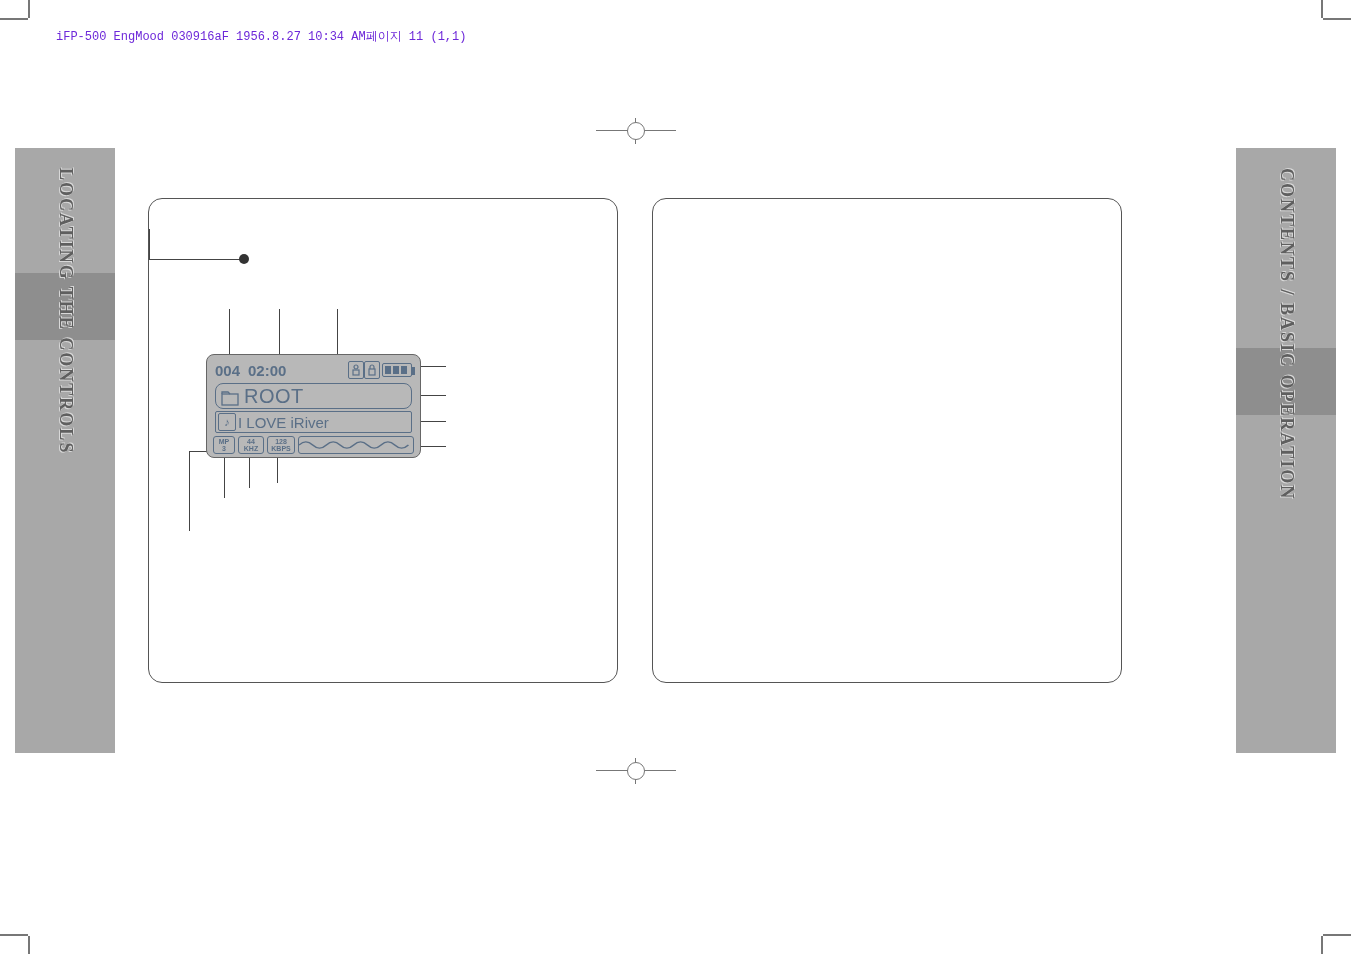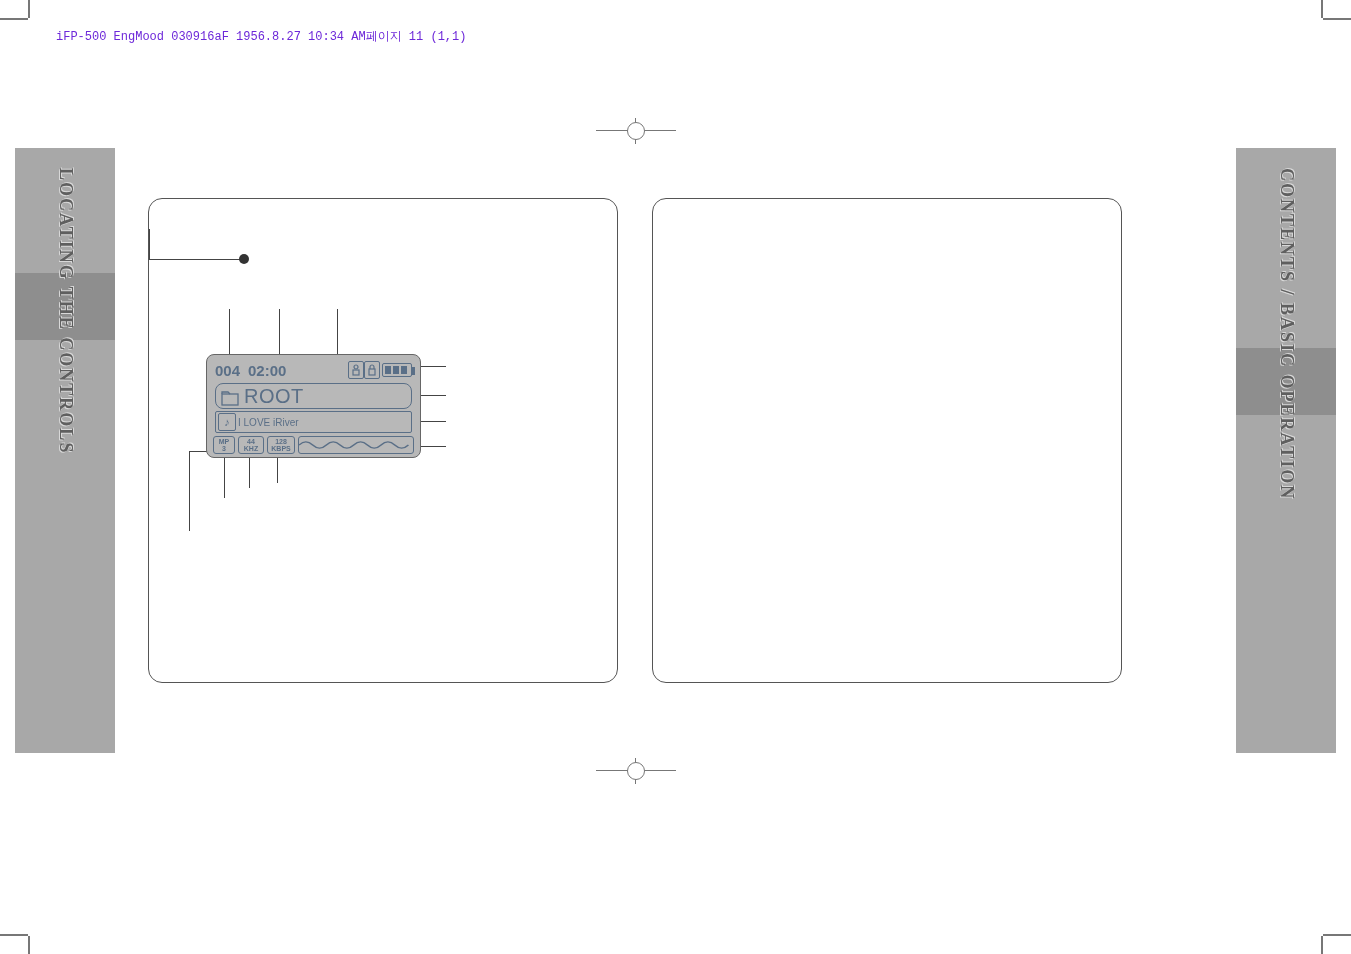--- a/index.html
+++ b/index.html
@@ -120,21 +120,21 @@
     border: 1.5px solid #5a6f87; border-radius: 2px;
     display: flex; align-items: center;
     color: #5a6f87;
   }
   .lcd .note-icon {
     width: 18px; height: 18px; margin: 0 2px;
     border: 1.5px solid #5a6f87; border-radius: 2px;
     display: flex; align-items: center; justify-content: center;
     font-size: 11px;
   }
-  .lcd .title { font-size: 10px; }
+  .lcd .title { font-size: 15px; }
 
   .lcd .row4 {
     position: absolute; top: 80px; left: 6px; right: 6px; height: 20px;
     display: flex; align-items: center; gap: 3px;
     color: #5a6f87;
   }
   .lcd .pill {
     border: 1.5px solid #5a6f87; border-radius: 3px;
     height: 18px; display: flex; flex-direction: column; align-items: center; justify-content: center;
     font-size: 7px; line-height: 7px; font-weight: bold; padding: 0 2px;

